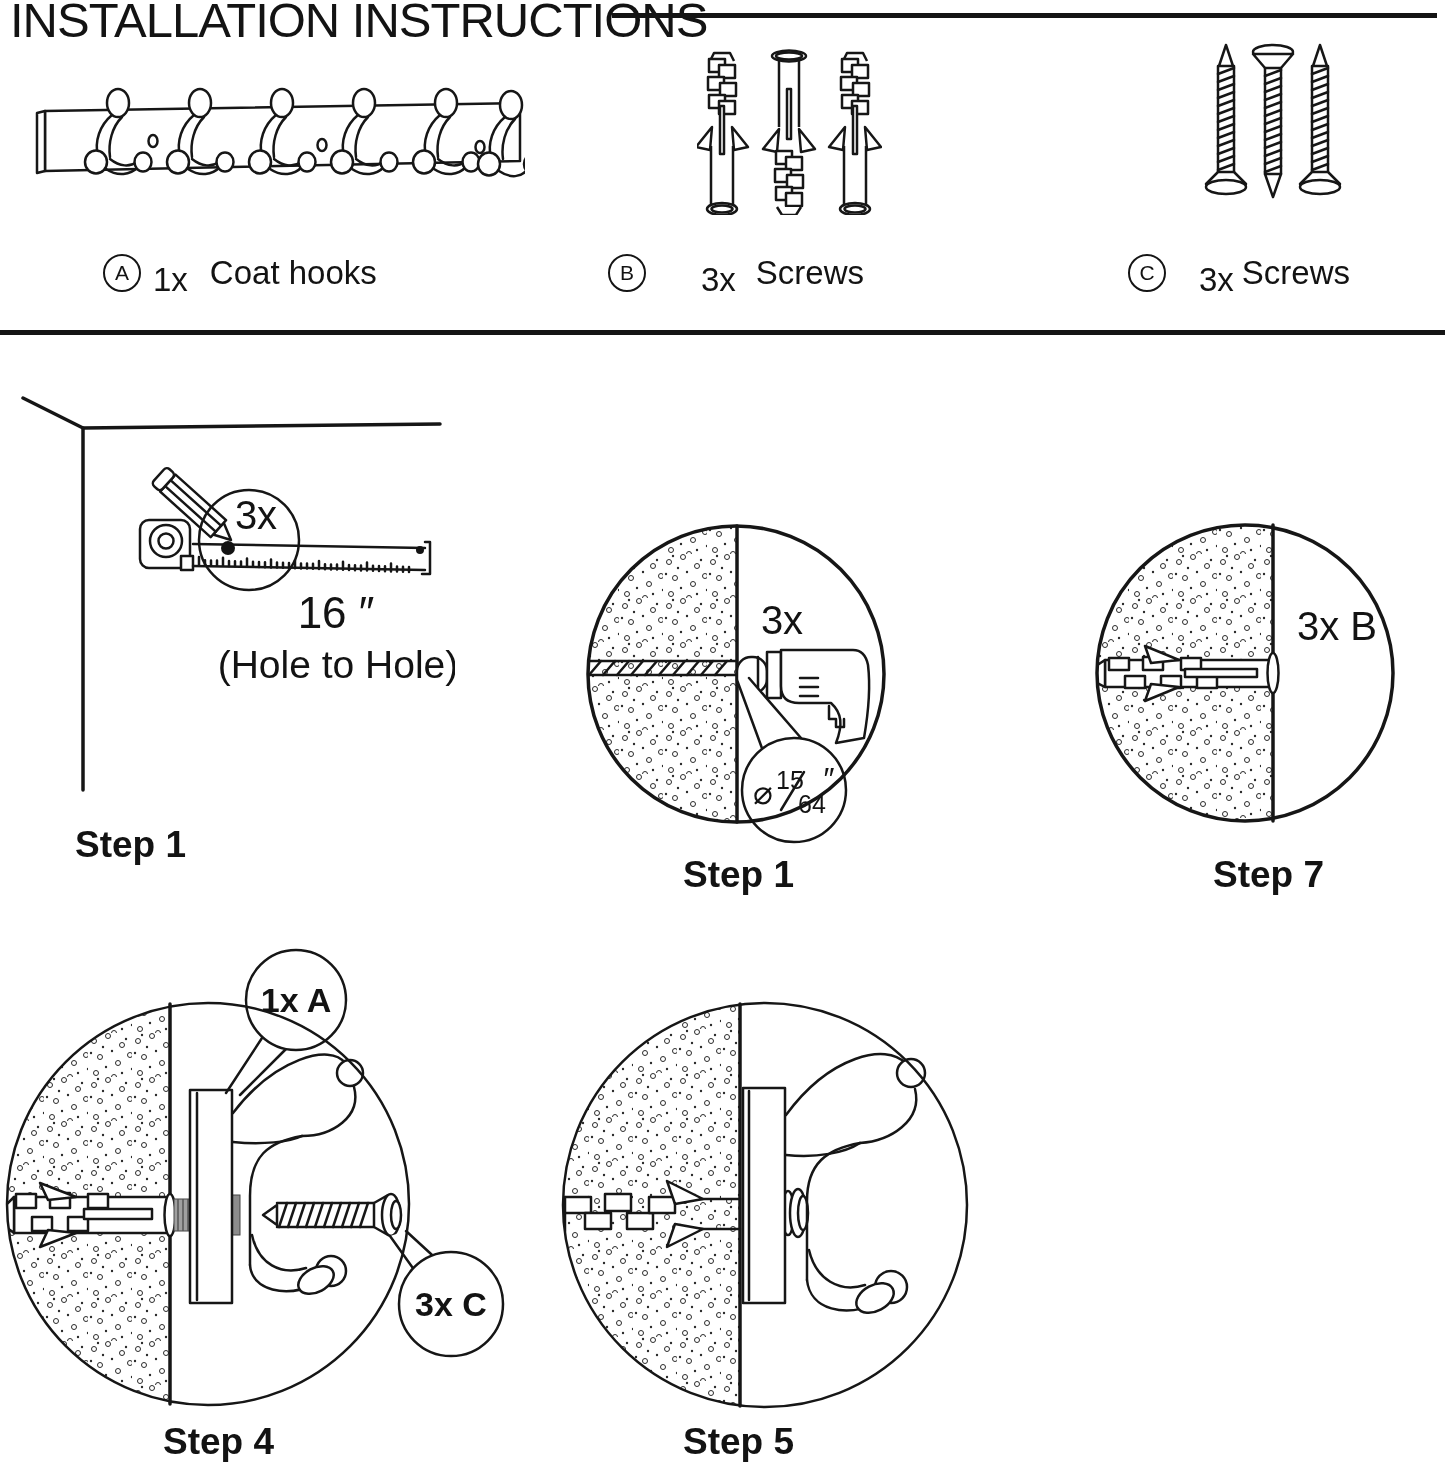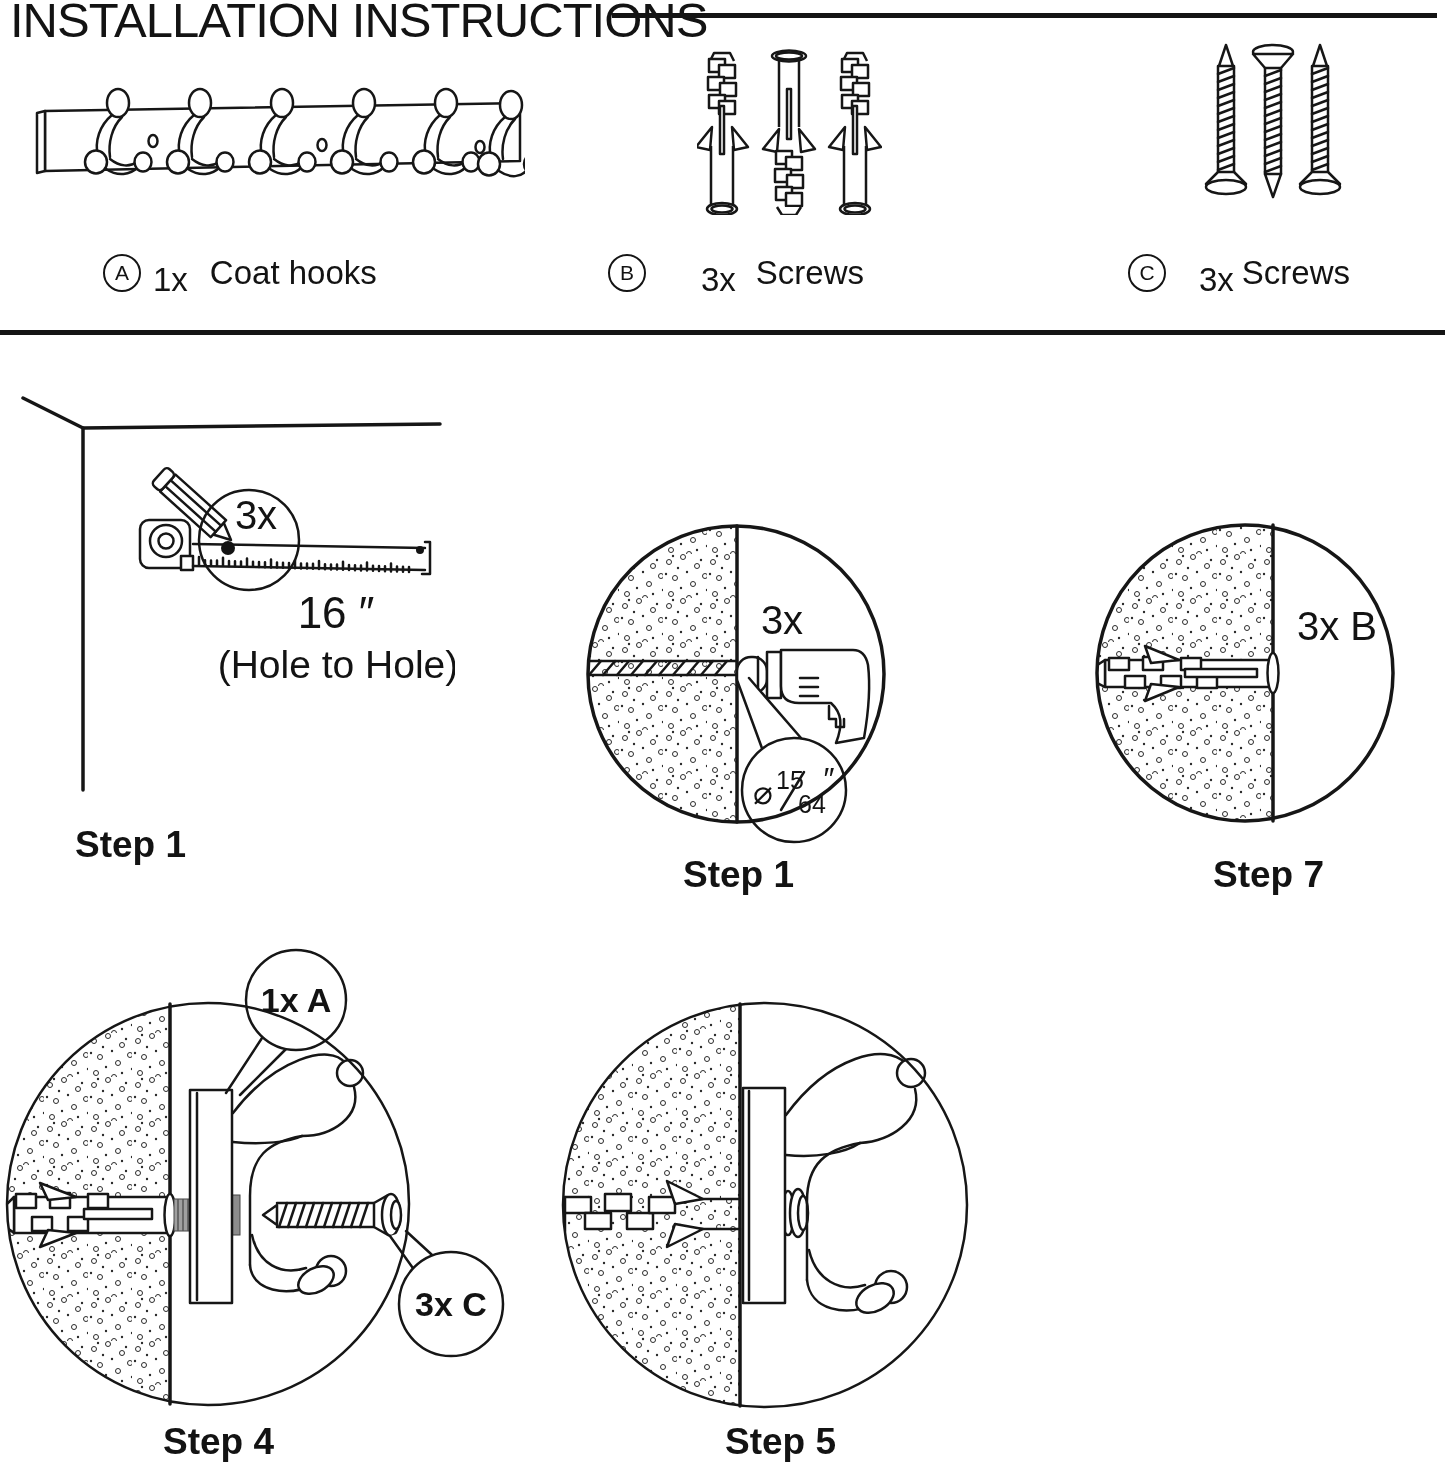--- a/index.html
+++ b/index.html
@@ -476,15 +476,15 @@
       <path d="M 370,104 C 378,136 345,156 315,158"></path>
       <path d="M 241,170 C 272,173 300,168 315,158"></path>
       <path d="M 315,158 C 282,164 262,178 262,216 L 262,295"></path>
       <path d="M 262,295 C 265,325 301,333 331,318"></path>
       <path d="M 264,265 C 271,295 295,308 320,300"></path>
       <circle cx="346" cy="302" r="16" class="lnw"></circle>
       <ellipse cx="330" cy="313" rx="20" ry="13" transform="rotate(-28 330 313)" class="lnw"></ellipse>
     </g>
     <circle cx="220" cy="220" r="202" class="ln" stroke-width="4"></circle>
   </svg>
-  <div class="abs step-label" style="left:725px;top:1421px">Step 5</div>
+  <div class="abs step-label" style="left:683px;top:1421px">Step 5</div>
 
 </div>
 
 </body></html>

